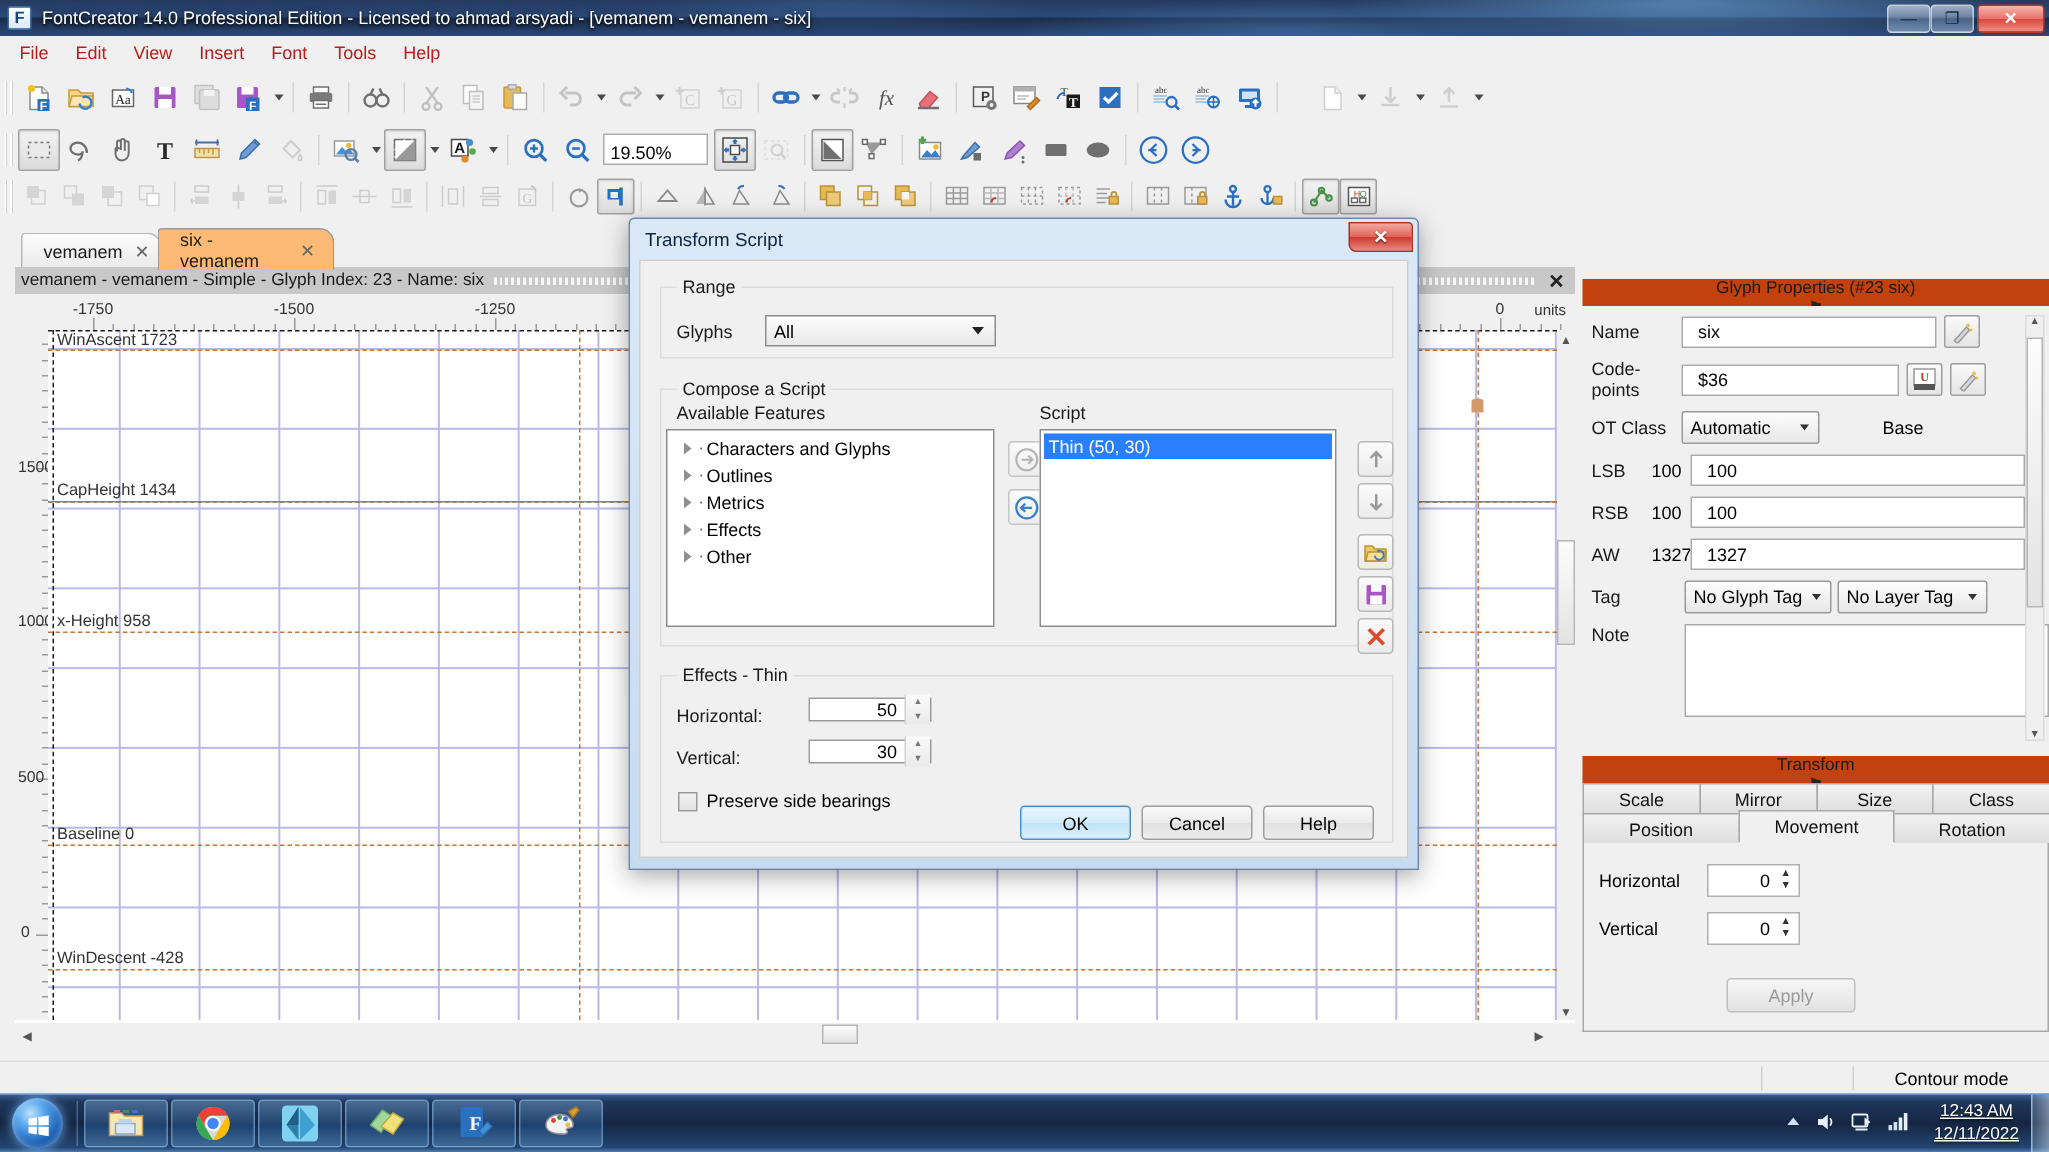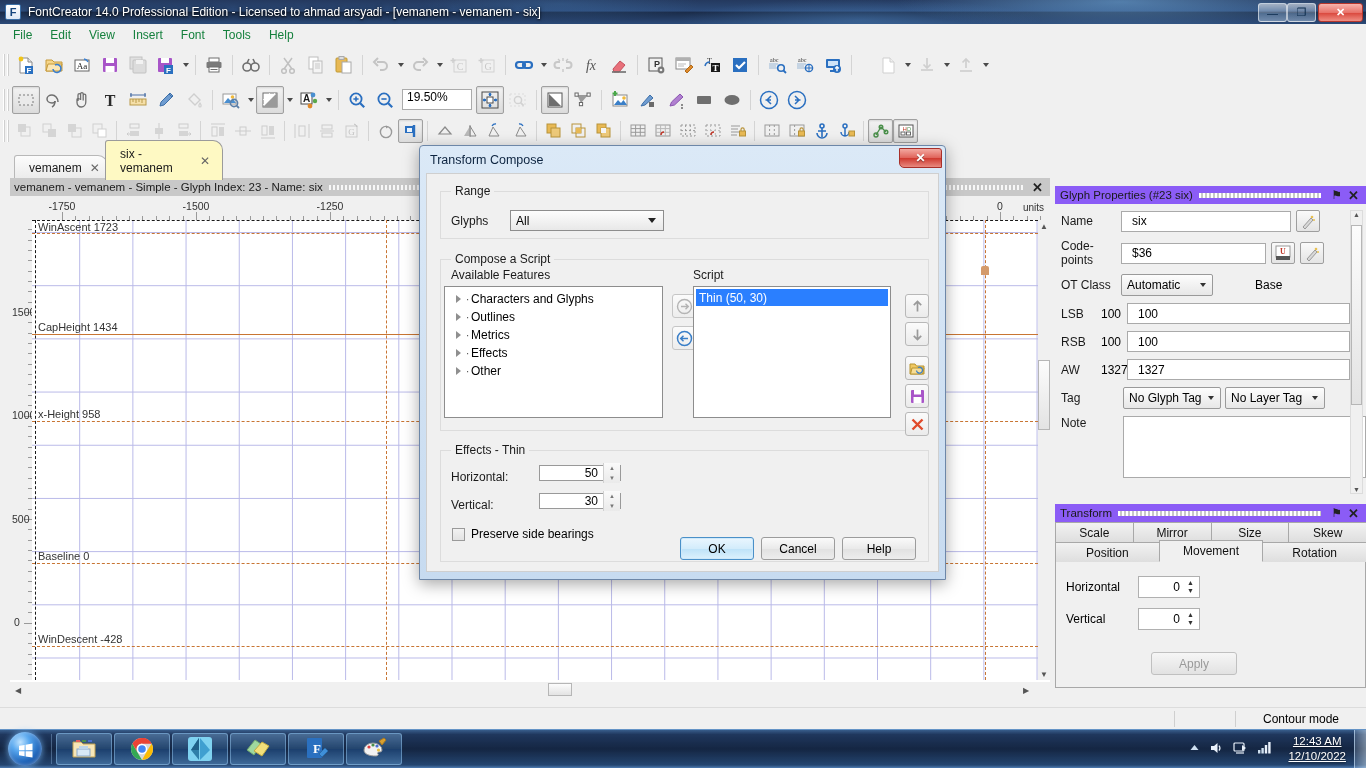--- a/index.html
+++ b/index.html
@@ -50,58 +50,58 @@
     background:linear-gradient(to bottom,#f6b4ad,#e8736a 50%,#d9453a 51%,#ef8f84);
     border:1px solid #b5362c; color:#fff; font-weight:bold;
   }
 
   
   .menubar {
     position:absolute; left:0; top:24px; width:1366px; height:23px;
     background:#f0f0f0; display:flex; align-items:center; padding-left:4px;
     border-bottom:1px solid #f0f0f0;
   }
-  .menu-item { padding:3px 9px; font-size:12px; color:#15803d; cursor:default; }
+  .menu-item { padding:3px 9px; font-size:12px; color:#b91c1c; cursor:default; }
 
   
   .toolbar { position:absolute; left:0; width:1366px; background:#f0f0f0; display:flex; align-items:center; }
   #toolbar1 { top:47px; height:35px; }
   #toolbar2 { top:82px; height:35px; }
   #toolbar3 { top:117px; height:28px; }
   .tgrip { width:7px; height:22px; margin:0 2px 0 3px; flex:none;
     background:repeating-linear-gradient(to right,#fff 0 1px,#cfcfcf 1px 2px,transparent 2px 4px); }
   .tbtn {
     width:28px; height:28px; flex:none; display:flex; align-items:center; justify-content:center;
     border:1px solid transparent; border-radius:2px; position:relative;
   }
   #toolbar3 .tbtn { width:25px; height:24px; }
   .tbtn.pressed { border:1px solid #a0a0a0; background:linear-gradient(to bottom,#f3f3f3,#dcdcdc); box-shadow:inset 0 1px 2px rgba(0,0,0,.12); }
   .tbtn svg { display:block; }
   .tsep { width:1px; height:20px; background:#d4d4d4; margin:0 4px; flex:none; }
   .tcaret { width:11px; height:28px; display:flex; align-items:center; justify-content:center; flex:none; }
   .tcaret::after { content:""; border-left:3.5px solid transparent; border-right:3.5px solid transparent; border-top:4px solid #4a4a4a; }
   .zoombox {
     width:70px; height:21px; background:#fff; border:1px solid #ababab;
-    display:flex; align-items:flex-start; font-size:12px; padding-left:4px; margin-left:3px; flex:none;gap:35px;
+    display:flex; align-items:flex-end; font-size:12px; padding-left:4px; margin-left:3px; flex:none;gap:35px;
   }
   .zoombox .zv { flex:1; }
   .zoombox .zar { width:15px; height:19px; background:linear-gradient(to bottom,#f7f7f7,#e2e2e2);
      border-left:1px solid #d6d6d6; display:flex; align-items:center; justify-content:center; }
   .zoombox .zar::after { content:""; border-left:3.5px solid transparent; border-right:3.5px solid transparent; border-top:4px solid #3a3a3a; }
 
   
   .doctabs { position:absolute; left:0; top:150px; width:1050px; height:30px; }
   .dtab {
     position:absolute; bottom:0; height:25px; padding:0 12px 0 14px;
     display:flex; align-items:center; font-size:12px; color:#1a1a1a;
     border:1px solid #b8b8b8; border-bottom:none; background:linear-gradient(to bottom,#fcfcfc,#eaeaea);
     border-radius:3px 10px 0 0; transform:skewX(0deg);
   }
   .dtab .x { margin-left:8px; color:#666; font-size:12px; }
-  .dtab.active { background:#fef9c3; border-color:#9b9b9b; height:40px; z-index:3; }
+  .dtab.active { background:#fdba74; border-color:#9b9b9b; height:28px; z-index:3; }
 
   
   .editor-host { position:absolute; left:10px; top:178px; width:1040px; height:520px; background:#fff; }
   .ed-caption {
     position:absolute; left:0; top:0; width:1040px; height:18px;
     background:#c8c8c8; display:flex; align-items:center; padding:0 4px;
     font-size:11.5px; color:#1a1a1a;
   }
   .ed-caption .dots { flex:1; height:5px; margin:0 6px;
      background:repeating-linear-gradient(to right,#fff 0 2px, #c8c8c8 2px 4px); opacity:.85; }
@@ -135,22 +135,22 @@
 
   .vscroll { position:absolute; right:0; top:42px; width:12px; height:460px; background:#f0f0f0; }
   .hscroll { position:absolute; left:0; bottom:0; width:1040px; height:16px; background:#f0f0f0; }
   .sb-arrow { display:flex; align-items:center; justify-content:center; color:#555; font-size:8px; }
   .sb-thumb { position:absolute; background:linear-gradient(to bottom,#fcfcfc,#e3e3e3); border:1px solid #b6b6b6; }
   .res-corner { position:absolute; right:0; bottom:0; width:12px; height:16px; background:#f0f0f0; }
 
   
   .dock { position:absolute; right:0; top:186px; width:311px; }
   .dock-cap {
-    height:18px; background:#8b5cf6; display:flex; align-items:center; padding:0 5px;
-    font-size:11.5px; color:#1a1a1a;
+    height:18px; background:#c2410c; display:flex; align-items:center; padding:0 5px;
+    font-size:11.5px; color:#1a1a1a;flex-direction:column;
   }
   .dock-cap .dots { flex:1; height:5px; margin:0 6px;
      background:repeating-linear-gradient(to right,#fff 0 2px,#c8c8c8 2px 4px); }
   .dock-cap .pin { font-size:12px; padding:0 4px; color:#222; }
   .dock-cap .xc { font-size:13px; font-weight:bold; color:#222; padding:0 2px; }
 
   .gp-body { background:#f0f0f0; padding:6px 0 4px 0; position:relative; height:296px; }
   .gp-row { display:flex; align-items:center; margin:0 0 7px 0; padding-left:6px; }
   .gp-lab { width:60px; font-size:12px; color:#1a1a1a; flex:none; }
   .gp-lab2 { width:40px; font-size:12px; color:#1a1a1a; flex:none; }
@@ -1290,21 +1290,21 @@
       <span class="dots"></span>
       <span class="pin">⚑</span>
       <span class="xc">✕</span>
     </div>
 
     <div class="tf-body">
       <div class="tf-tabrow">
         <span class="tf-tab">Scale</span>
         <span class="tf-tab">Mirror</span>
         <span class="tf-tab">Size</span>
-        <span class="tf-tab">Skew</span>
+        <span class="tf-tab">Class</span>
       </div>
       <div class="tf-tabrow">
         <span class="tf-tab">Position</span>
         <span class="tf-tab sel">Movement</span>
         <span class="tf-tab">Rotation</span>
       </div>
       <div class="tf-pane">
         <div class="tf-row">
           <span class="tf-lab">Horizontal</span>
           <span class="spin">
@@ -1420,29 +1420,29 @@
             </svg></span>
         <span><svg width="15" height="13" viewBox="0 0 15 13">
               <rect x="1" y="9" width="2.4" height="3.5" fill="#cfe0f0"></rect>
               <rect x="4.4" y="7" width="2.4" height="5.5" fill="#cfe0f0"></rect>
               <rect x="7.8" y="4" width="2.4" height="8.5" fill="#e8f0fa"></rect>
               <rect x="11.2" y="1" width="2.4" height="11.5" fill="#e8f0fa"></rect>
             </svg></span>
       </div>
       <div class="tray-clock">
         <div>12:43 AM</div>
-        <div>12/10/2022</div>
+        <div>12/11/2022</div>
       </div>
       <div class="showdesk"></div>
     </div>
   </div>
 
   <div class="modal">
     <div class="mtitle">
-      <span>Transform Compose</span>
+      <span>Transform Script</span>
       <div class="mclose">✕</div>
     </div>
 
     <div class="mbody">
 
       <div class="gbox" style="left:13px; top:17px; width:489px; height:48px;">
         <span class="gbox-title">Range</span>
       </div>
       <div class="dlabel" style="left:24px; top:40px;">Glyphs</div>
       <div class="dcombo" style="left:83px; top:36px; width:154px;">

